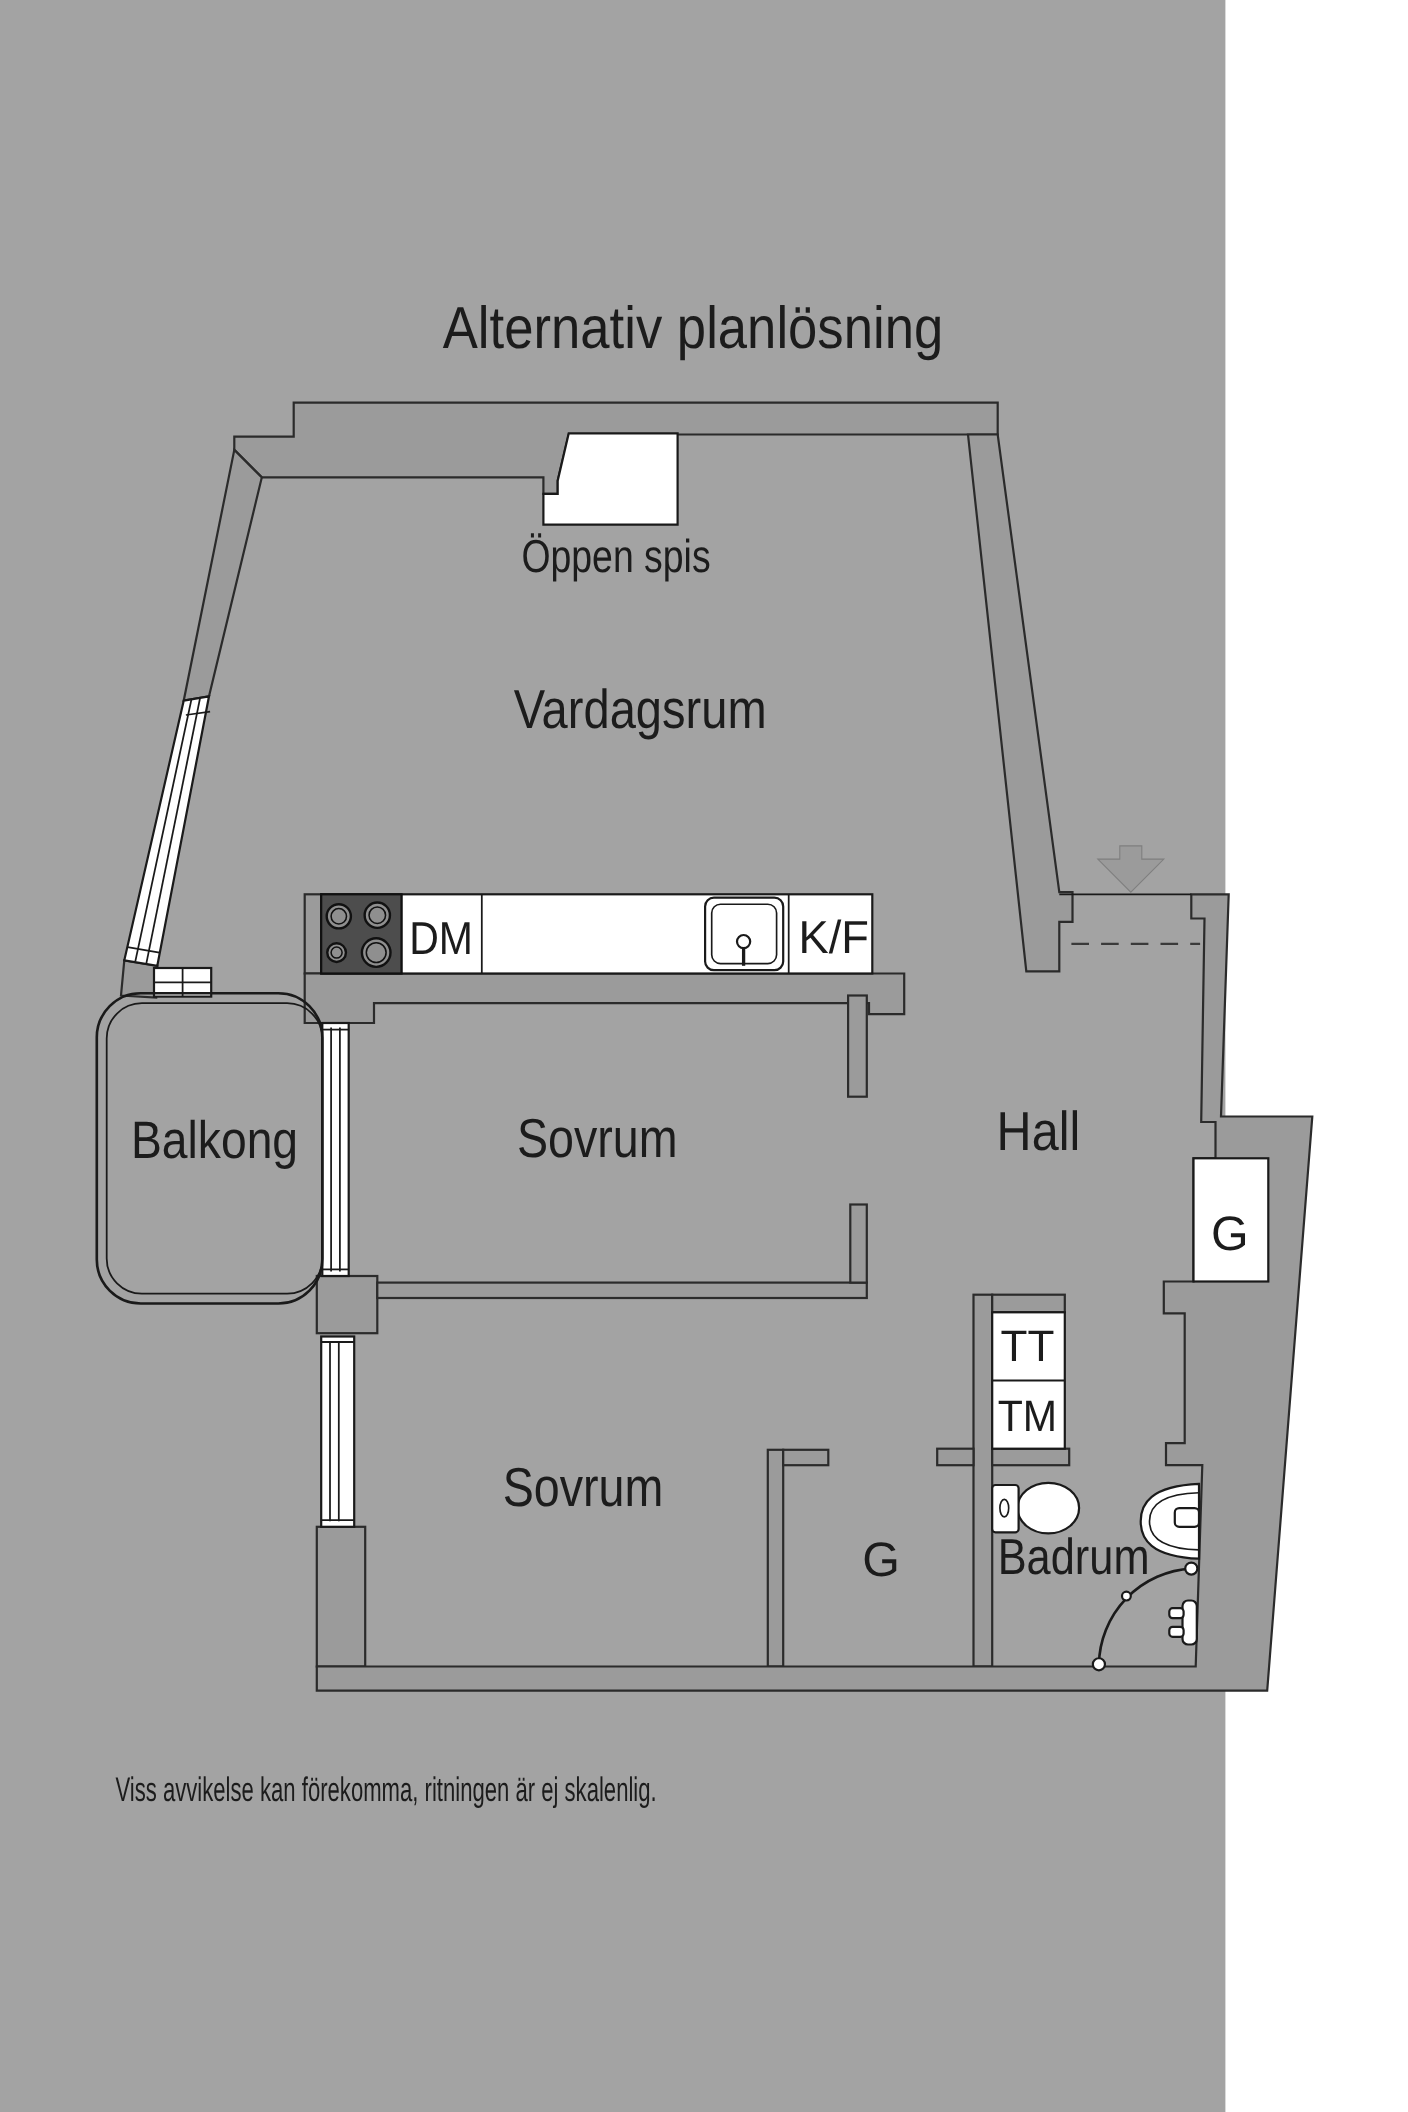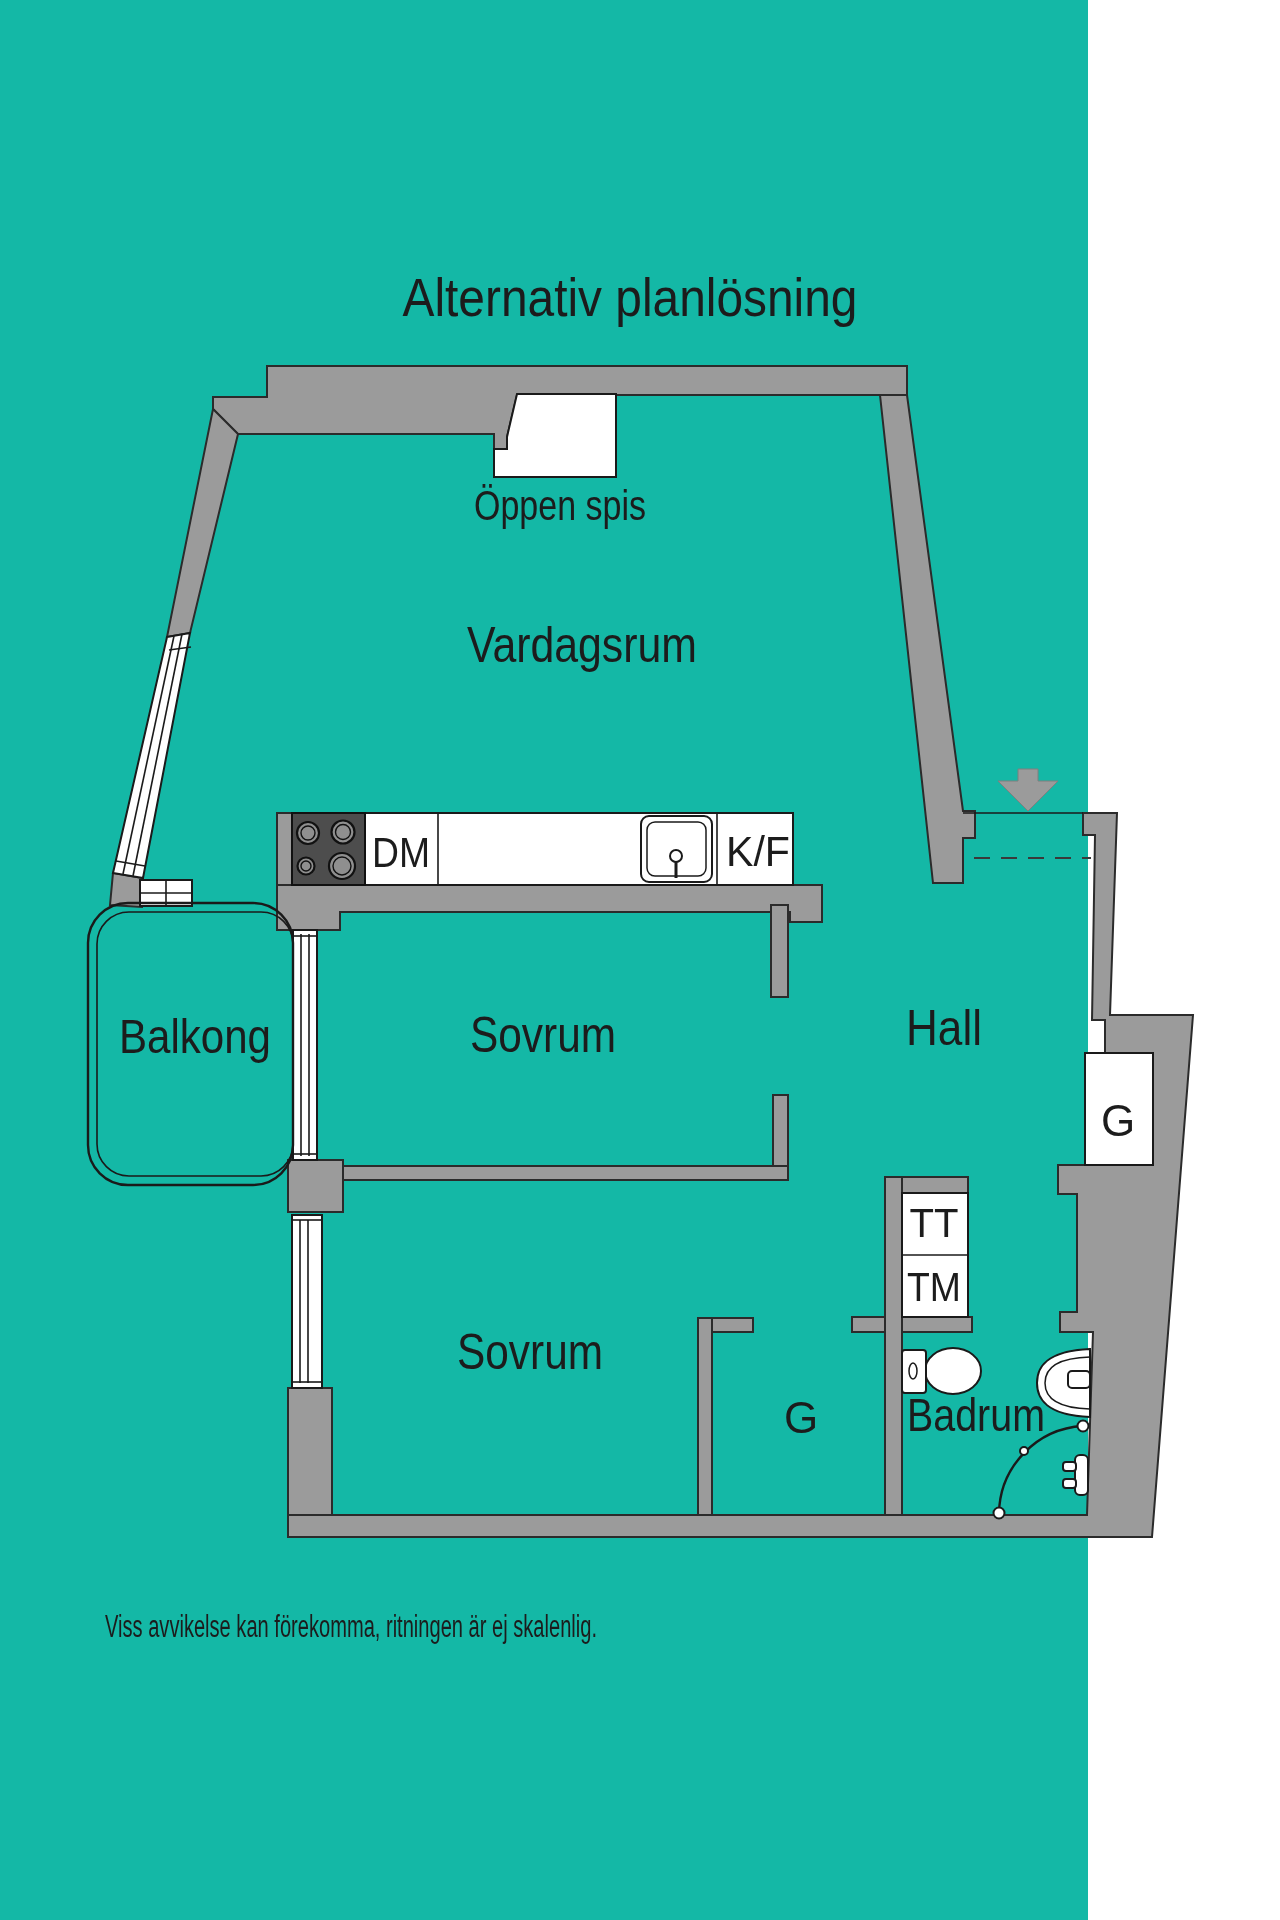--- a/index.html
+++ b/index.html
@@ -1,16 +1,16 @@
 <!DOCTYPE html>
 <html><head>
 <meta charset="utf-8">
 <style>
   html,body{margin:0;padding:0;background:#ffffff;width:1280px;height:1920px;overflow:hidden;}
-  .plan-wrap{position:relative;width:1088px;height:1920px;background:#14b8a6;}
+  .plan-wrap{position:relative;width:1088px;height:1920px;background:#a3a3a3;padding-left:26px;}
   svg{position:absolute;left:0;top:0;}
   .wall{fill:#9b9b9b;stroke:#2b2b2b;stroke-width:2;stroke-linejoin:miter;}
   .whitebox{fill:#ffffff;stroke:#1a1a1a;stroke-width:2;}
   .thin{stroke:#1a1a1a;stroke-width:1.6;fill:none;}
   .fix{fill:#ffffff;stroke:#1a1a1a;stroke-width:2;}
   .lbl{font-family:"Liberation Sans","DejaVu Sans",sans-serif;fill:#1c1c1c;}
   .lbl-mid{text-anchor:middle;}
 </style>
 </head>
 <body>

